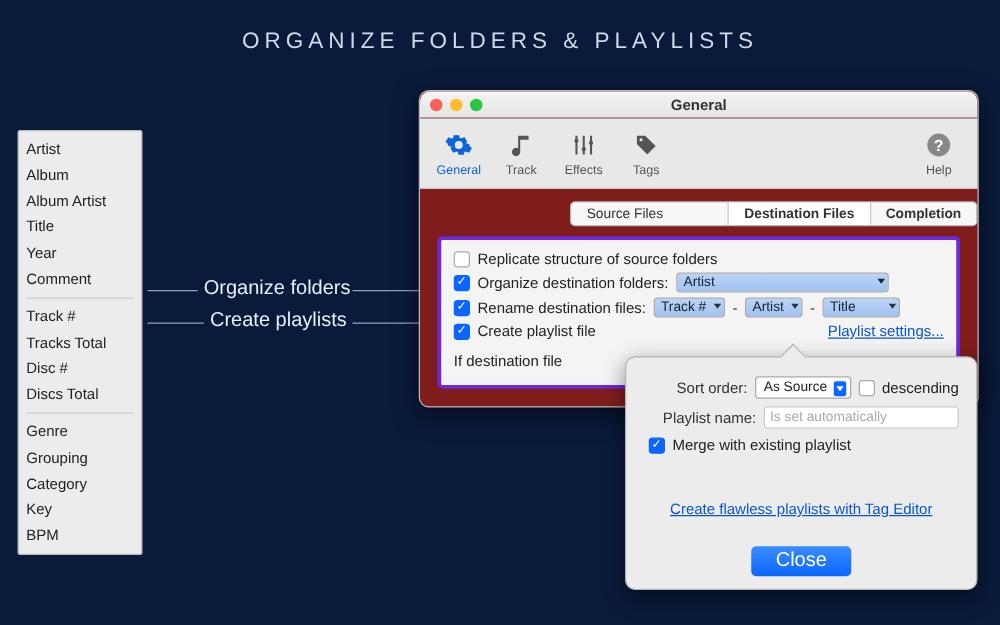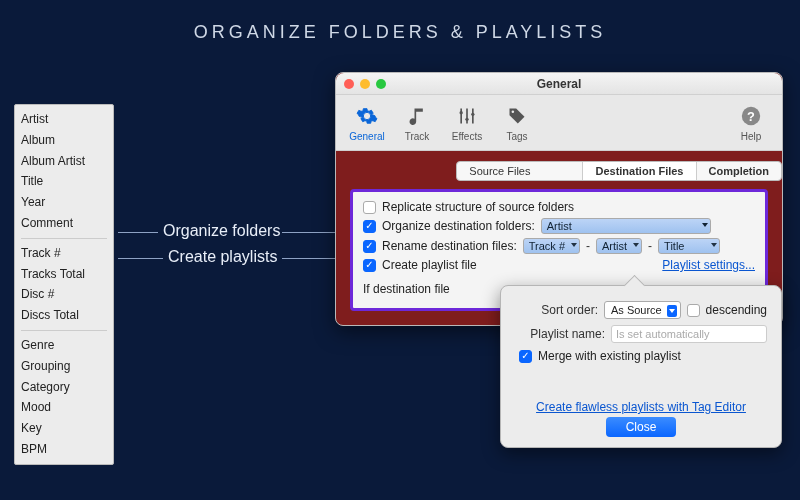--- a/index.html
+++ b/index.html
@@ -158,24 +158,24 @@
   }
   .popsel::before {
     content:""; position:absolute; right:5px; top:7px;
     border-left:3px solid transparent; border-right:3px solid transparent; border-top:4px solid #fff; z-index:1;
   }
   .txtfield {
     flex:1; height:18px; border:1px solid #ccc; border-radius:3px; background:#fff;
     padding:0 4px; font-size:11px; color:#aaa; display:flex; align-items:center;
   }
   .closebtn {
-    display:block; margin: 0 auto 0;
+    display:block; margin: 20px auto 0;
     background: linear-gradient(#3b8cff,#0a66ff);
     color:#fff; border:none; border-radius:4px;
-    padding: 3px 20px; font-size:12px; cursor:pointer;
+    padding: 3px 20px; font-size:16px; cursor:pointer;
   }
 </style>
 </head>
 <body>
 
 <div class="headline">ORGANIZE FOLDERS &amp; PLAYLISTS</div>
 
 <div class="taglist">
   <div class="group">Artist</div>
   <div class="group">Album</div>
@@ -185,21 +185,20 @@
   <div class="group">Comment</div>
   <div class="sep"></div>
   <div class="group">Track #</div>
   <div class="group">Tracks Total</div>
   <div class="group">Disc #</div>
   <div class="group">Discs Total</div>
   <div class="sep"></div>
   <div class="group">Genre</div>
   <div class="group">Grouping</div>
   <div class="group">Category</div>
-  <div class="group">Mood</div>
   <div class="group">Key</div>
   <div class="group">BPM</div>
 </div>
 
 <div class="connector" style="left:118px; top:232px; width:40px;"></div>
 <div class="conn-label" style="left:163px; top:222px;">Organize folders</div>
 <div class="connector" style="left:282px; top:232px; width:94px;"></div>
 
 <div class="connector" style="left:118px; top:258px; width:45px;"></div>
 <div class="conn-label" style="left:168px; top:248px;">Create  playlists</div>

